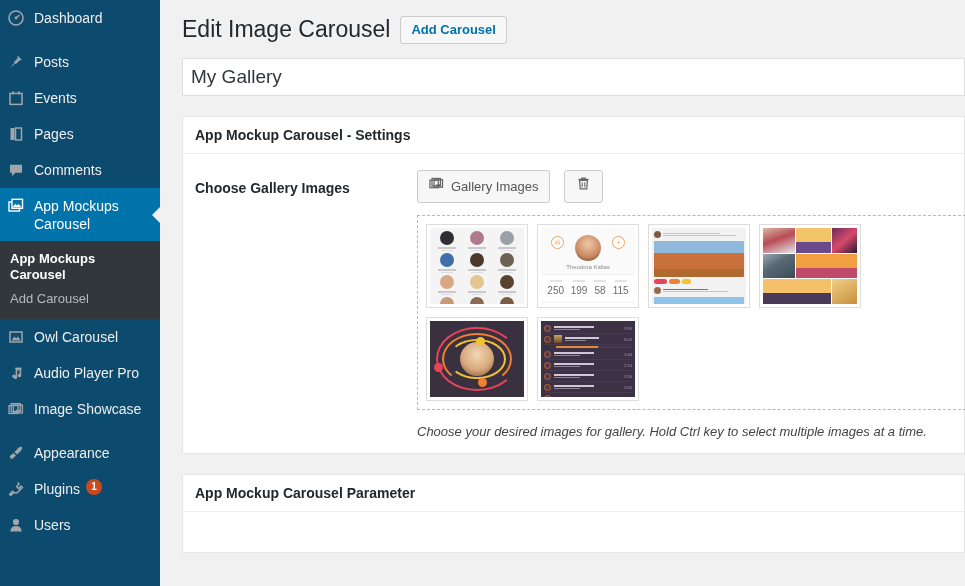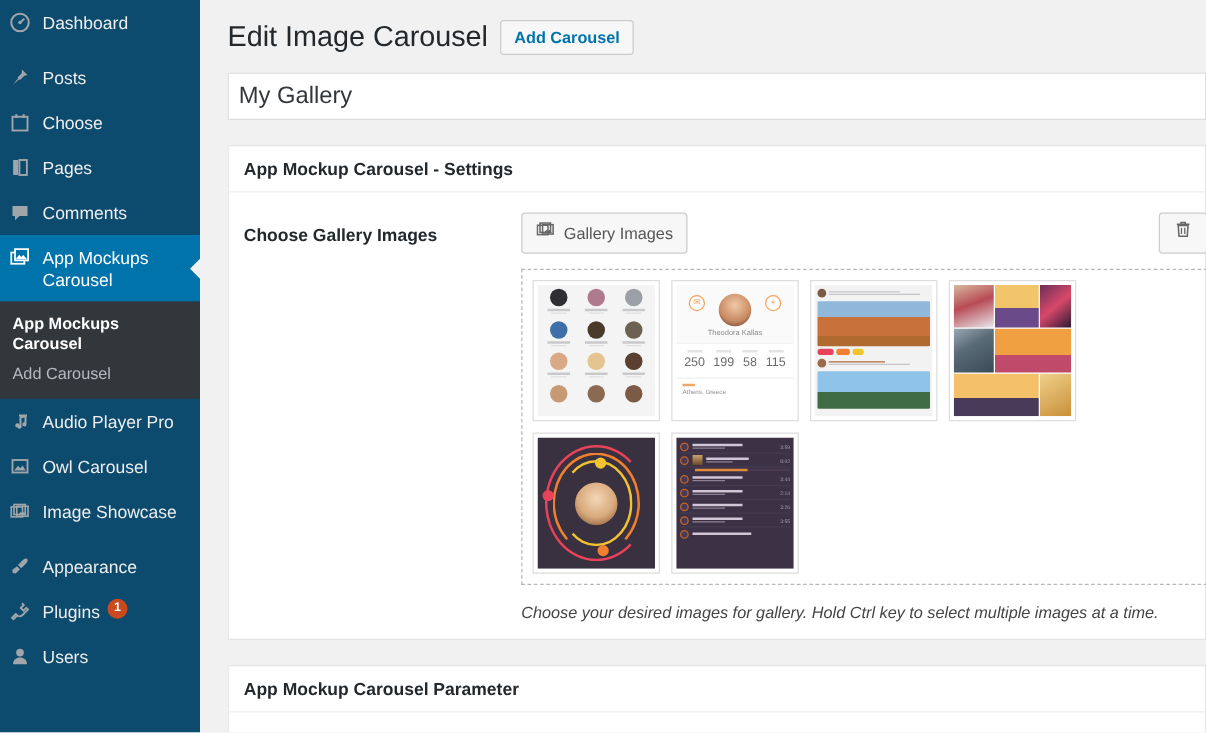--- a/index.html
+++ b/index.html
@@ -89,35 +89,35 @@
     padding: 10px 12px; border-bottom: 1px solid #eee;
     font-size: 14px; font-weight: bold; color: #23282d;
   }
   .postbox-body { padding: 16px 12px 14px 12px; display: flex; }
   .field-label {
     width: 222px; min-width: 222px;
     font-size: 14px; font-weight: bold; color: #23282d;
     padding-top: 10px;
   }
   .field-ctl { flex: 1; }
-  .btn-row { display: flex; gap: 14px; justify-content: space-between; }
+  .btn-row { display: flex; gap: 14px; }
   .wp-btn {
     display: inline-flex; align-items: center; gap: 7px;
     background: #f7f7f7; border: 1px solid #ccc; border-radius: 3px;
     padding: 5px 11px; font-size: 13px; color: #555;
     cursor: pointer; line-height: 20px;
   }
   .gallery-drop {
     margin-top: 12px; border: 1px dashed #b4b9be;
     padding: 8px 0 8px 8px; width: 549px;
     display: flex; flex-wrap: wrap; gap: 9px;
     overflow: hidden;
   }
   .thumb {
-    width: 102px; height: 113px;
+    width: 102px; height: 84px;
     border: 1px solid #ddd; background: #fff;
     padding: 3px; overflow: hidden; cursor: pointer;
   }
   .thumb-inner { width: 100%; height: 100%; overflow: hidden; position: relative; }
   .help-text {
     margin-top: 14px; font-size: 13px; font-style: italic; color: #444;
   }
 
   
   .t-avatars { background: #f4f4f5; width: 100%; height: 100%;
@@ -215,21 +215,21 @@
 
 
     <div class="menu-item">
       <span class="mi-ico">
         <svg width="16" height="16" viewBox="0 0 16 16">
             <rect x="2" y="3.4" width="12" height="11" fill="none" stroke="currentColor" stroke-width="1.5"></rect>
             <rect x="4.2" y="1.4" width="1.8" height="3" fill="currentColor"></rect>
             <rect x="10" y="1.4" width="1.8" height="3" fill="currentColor"></rect>
           </svg>
       </span>
-      <span class="mi-label">Choose</span>
+      <span class="mi-label">Events</span>
     </div>
 
     <div class="menu-item">
       <span class="mi-ico">
         <svg width="16" height="16" viewBox="0 0 16 16">
             <rect x="2.5" y="2" width="4" height="12" fill="currentColor"></rect>
             <rect x="7.5" y="2" width="6" height="12" fill="none" stroke="currentColor" stroke-width="1.5"></rect>
           </svg>
       </span>
       <span class="mi-label">Pages</span>
@@ -256,35 +256,35 @@
     </div>
 
     <div class="submenu">
       <div class="sub-item current">App Mockups Carousel</div>
       <div class="sub-item">Add Carousel</div>
     </div>
 
     <div class="menu-item">
       <span class="mi-ico">
         <svg width="16" height="16" viewBox="0 0 16 16">
+            <rect x="2" y="3" width="12" height="10" fill="none" stroke="currentColor" stroke-width="1.5"></rect>
+            <path d="M3.4 11.4 L6.4 7.6 L8.2 9.6 L10 7.4 L12.6 11.4 Z" fill="currentColor"></path>
+          </svg>
+      </span>
+      <span class="mi-label">Owl Carousel</span>
+    </div>
+
+    <div class="menu-item">
+      <span class="mi-ico">
+        <svg width="16" height="16" viewBox="0 0 16 16">
             <path d="M6 13 A1.7 1.7 0 1 1 7.6 11.4 L7.6 4.2 L13.2 2.8 L13.2 10.4 A1.7 1.7 0 1 1 11.6 8.8 L11.6 5 L9.2 5.6 L9.2 11.4 A1.7 1.7 0 0 1 6 13 Z" fill="currentColor"></path>
             <rect x="7.2" y="2.6" width="6.4" height="1.6" fill="currentColor"></rect>
           </svg>
       </span>
       <span class="mi-label">Audio Player Pro</span>
-    </div>
-
-    <div class="menu-item">
-      <span class="mi-ico">
-        <svg width="16" height="16" viewBox="0 0 16 16">
-            <rect x="2" y="3" width="12" height="10" fill="none" stroke="currentColor" stroke-width="1.5"></rect>
-            <path d="M3.4 11.4 L6.4 7.6 L8.2 9.6 L10 7.4 L12.6 11.4 Z" fill="currentColor"></path>
-          </svg>
-      </span>
-      <span class="mi-label">Owl Carousel</span>
     </div>
 
     <div class="menu-item">
       <span class="mi-ico">
         <svg width="16" height="16" viewBox="0 0 16 16">
             <rect x="1" y="4.5" width="9" height="8" fill="none" stroke="currentColor" stroke-width="1.3"></rect>
             <rect x="3.2" y="2.6" width="9" height="8" fill="none" stroke="currentColor" stroke-width="1.3"></rect>
             <rect x="5.4" y="4" width="9" height="8" fill="none" stroke="currentColor" stroke-width="1.3"></rect>
             <path d="M6.4 11 L8.6 8.4 L10 9.8 L11.2 8.4 L13.4 11 Z" fill="currentColor"></path>
           </svg>

